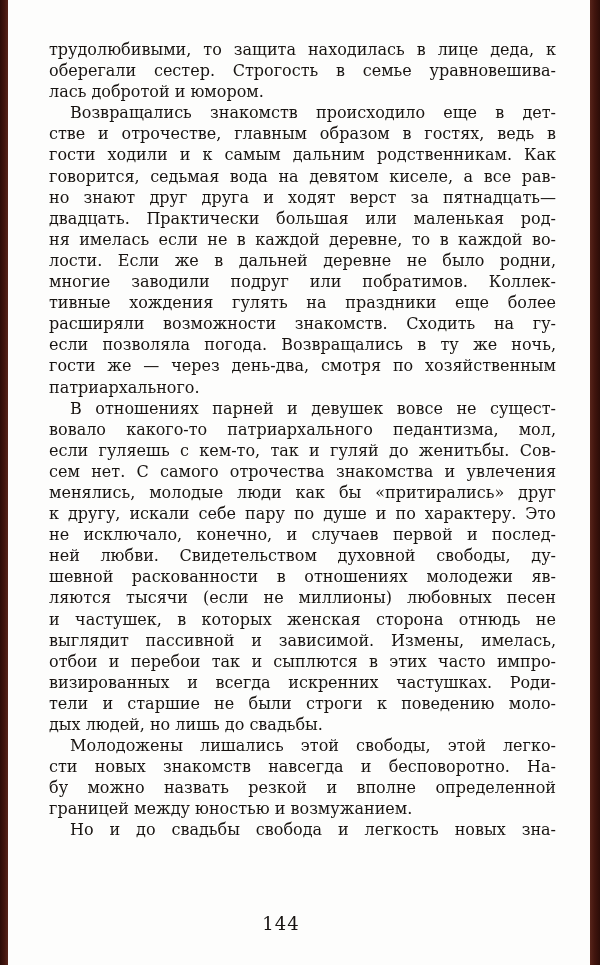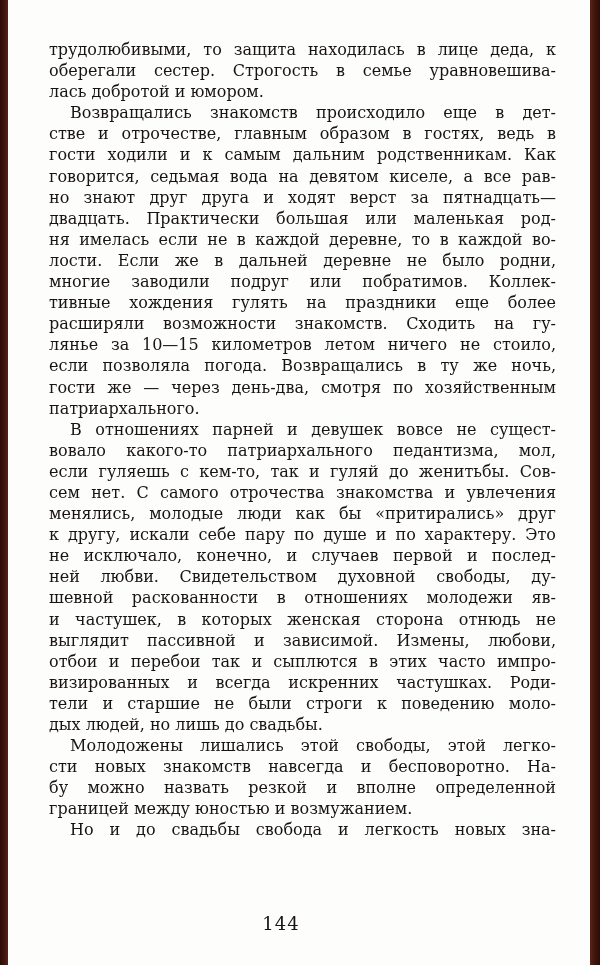--- a/index.html
+++ b/index.html
@@ -69,35 +69,35 @@
       <div class="line">стве и отрочестве, главным образом в гостях, ведь в</div>
       <div class="line">гости ходили и к самым дальним родственникам. Как</div>
       <div class="line">говорится, седьмая вода на девятом киселе, а все рав-</div>
       <div class="line">но знают друг друга и ходят верст за пятнадцать—</div>
       <div class="line">двадцать. Практически большая или маленькая род-</div>
       <div class="line">ня имелась если не в каждой деревне, то в каждой во-</div>
       <div class="line">лости. Если же в дальней деревне не было родни,</div>
       <div class="line">многие заводили подруг или побратимов. Коллек-</div>
       <div class="line">тивные хождения гулять на праздники еще более</div>
       <div class="line">расширяли возможности знакомств. Сходить на гу-</div>
-      <div class="line">лянье за 10—15 километров летом ничего не стоило,</div>
       <div class="line">если позволяла погода. Возвращались в ту же ночь,</div>
       <div class="line">гости же — через день-два, смотря по хозяйственным</div>
       <div class="line para-end">патриархального.</div>
       <div class="line indent">В отношениях парней и девушек вовсе не сущест-</div>
       <div class="line">вовало какого-то патриархального педантизма, мол,</div>
       <div class="line">если гуляешь с кем-то, так и гуляй до женитьбы. Сов-</div>
       <div class="line">сем нет. С самого отрочества знакомства и увлечения</div>
       <div class="line">менялись, молодые люди как бы «притирались» друг</div>
       <div class="line">к другу, искали себе пару по душе и по характеру. Это</div>
       <div class="line">не исключало, конечно, и случаев первой и послед-</div>
       <div class="line">ней любви. Свидетельством духовной свободы, ду-</div>
       <div class="line">шевной раскованности в отношениях молодежи яв-</div>
+      <div class="line">ляются тысячи (если не миллионы) любовных песен</div>
       <div class="line">и частушек, в которых женская сторона отнюдь не</div>
-      <div class="line">выглядит пассивной и зависимой. Измены, любови,</div>
+      <div class="line">выглядит пассивной и зависимой. Измены, имелась,</div>
       <div class="line">отбои и перебои так и сыплются в этих часто импро-</div>
       <div class="line">визированных и всегда искренних частушках. Роди-</div>
       <div class="line">тели и старшие не были строги к поведению моло-</div>
       <div class="line para-end">дых людей, но лишь до свадьбы.</div>
       <div class="line indent">Молодожены лишались этой свободы, этой легко-</div>
       <div class="line">сти новых знакомств навсегда и бесповоротно. На-</div>
       <div class="line">бу можно назвать резкой и вполне определенной</div>
       <div class="line para-end">границей между юностью и возмужанием.</div>
       <div class="line indent">Но и до свадьбы свобода и легкость новых зна-</div>
     </div>

